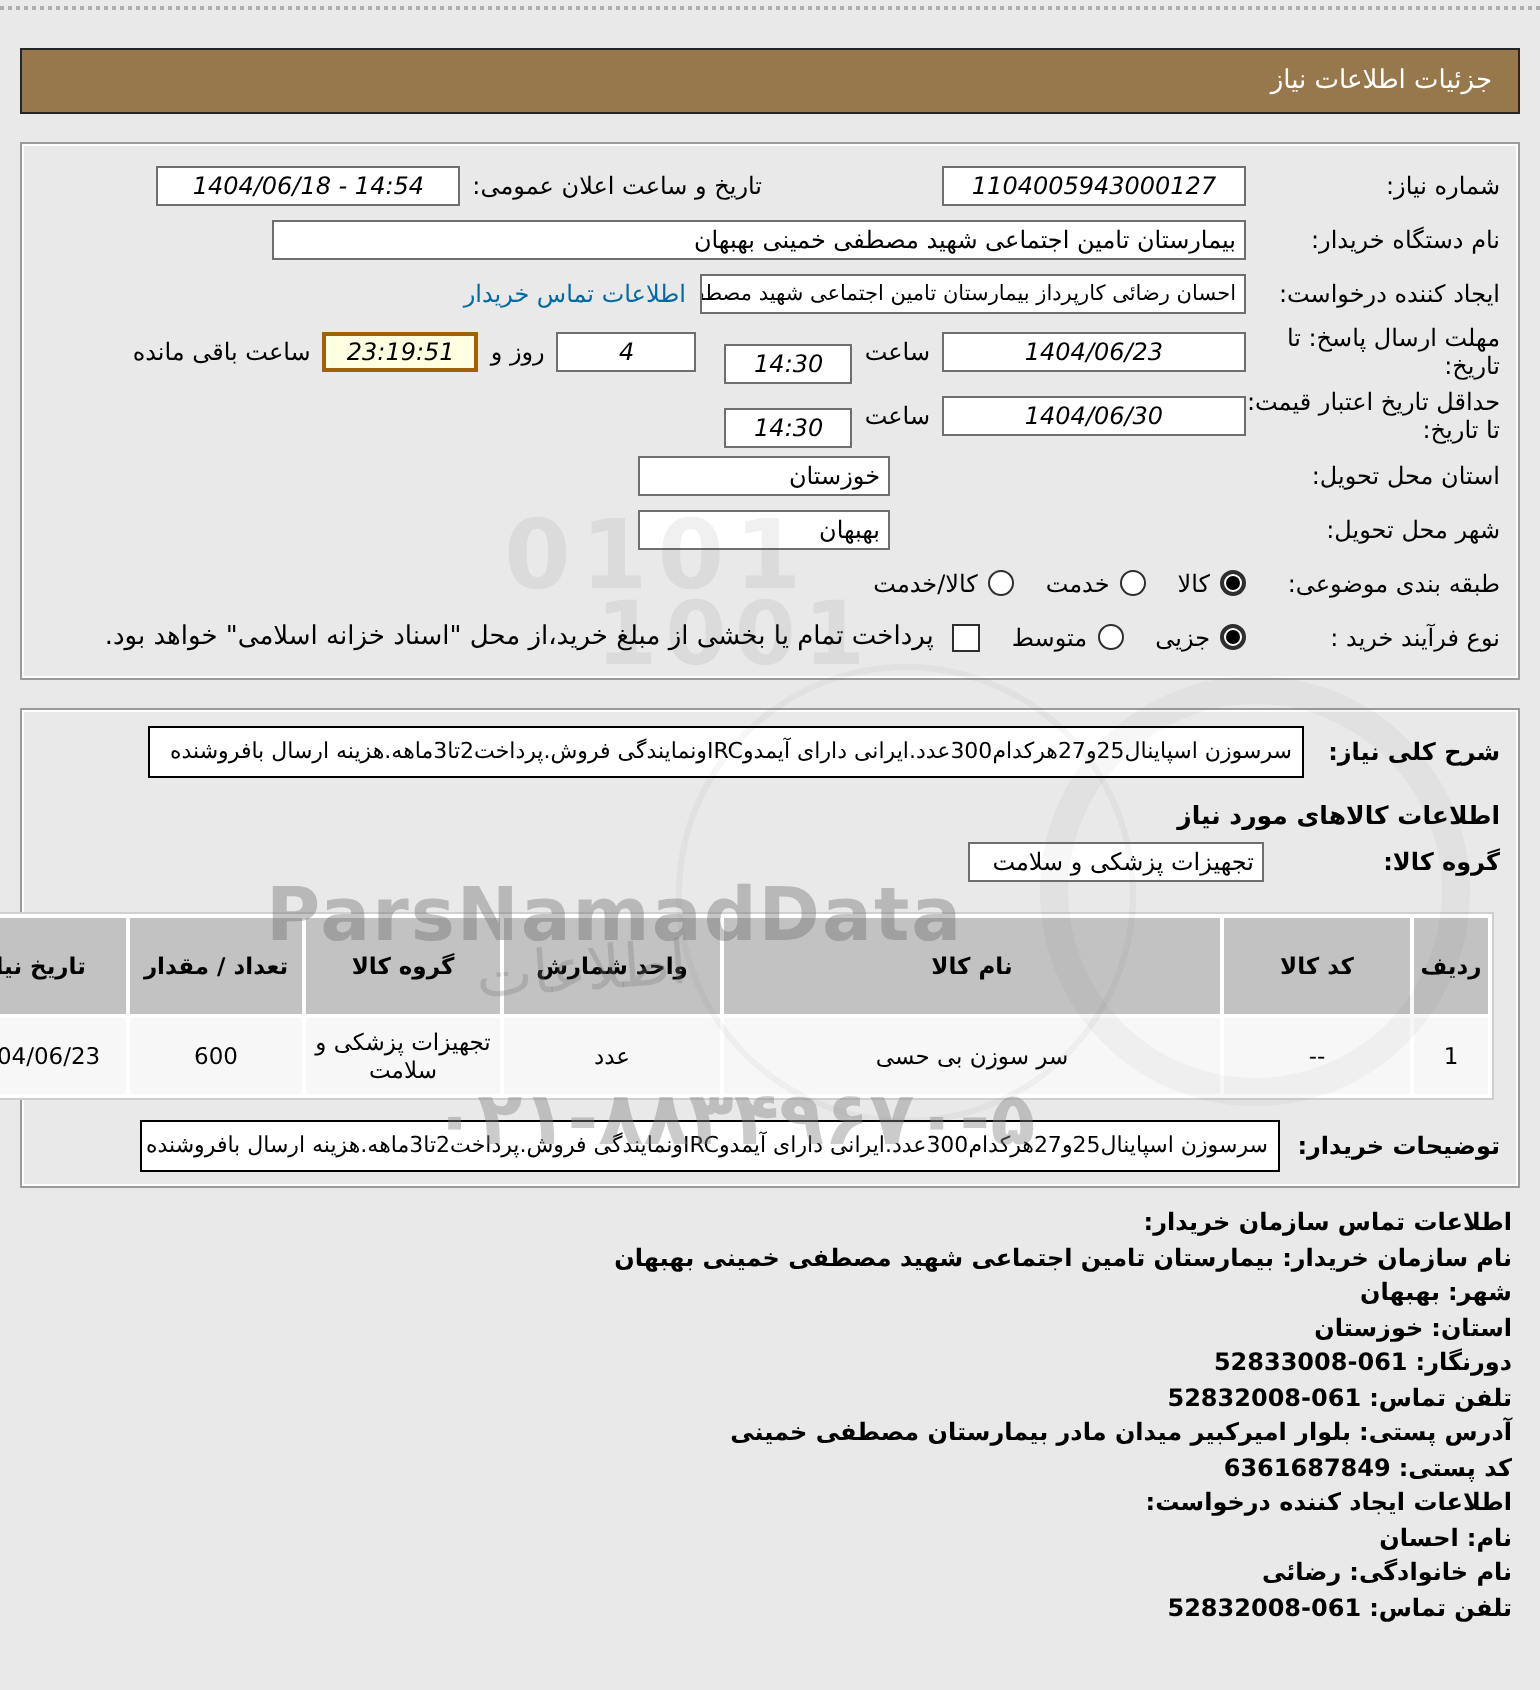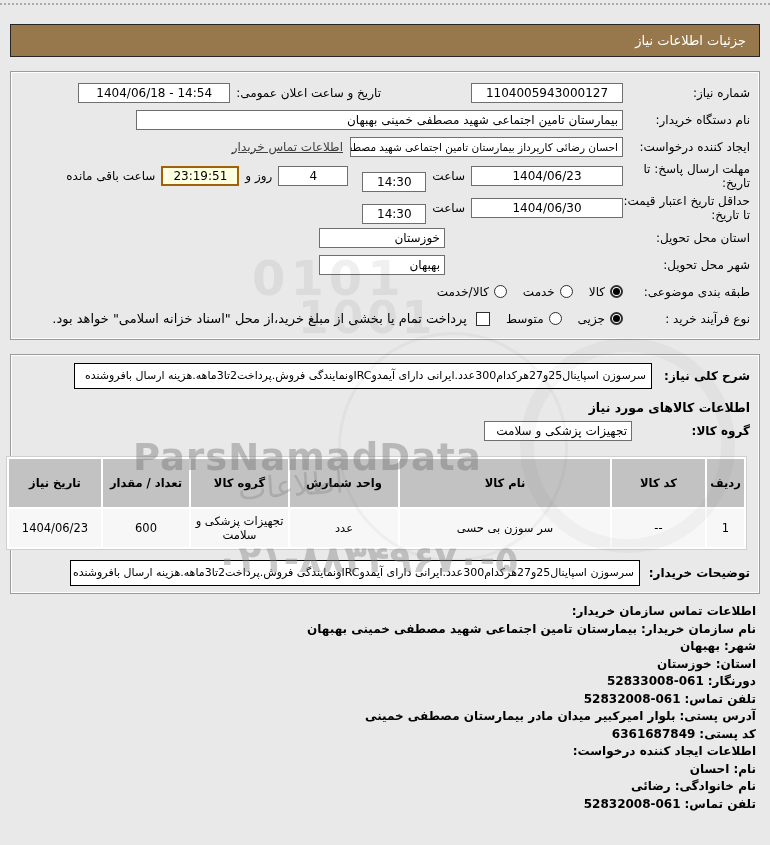--- a/index.html
+++ b/index.html
@@ -24,30 +24,30 @@
     padding:7px 5px; position:relative; z-index:1;
   }
   .frow { display:flex; align-items:center; min-height:27px; padding:0 4px; }
   .lbl  { flex:0 0 127px; font-size:12px; }
   .lbl2 { font-weight:bold; font-size:12px; flex:0 0 auto; }
   .field {
     background:#FFFFFF; border:1px solid #6F6F6F; height:20px;
     display:flex; align-items:center; padding:0 4px; font-size:12px;
     overflow:hidden; white-space:nowrap;
   }
-  .center { justify-content:center; }
+  .center { justify-content:center;font-style:italic; }
   .ltr { direction:ltr; }
   .w150 { width:152px; } .w64 { width:64px;margin-top:12px; } .w70 { width:70px; }
   .w76 { width:78px; } .w124 { width:126px; } .w146 { width:148px; }
   .w273 { width:273px; font-size:10.5px; } .w487 { width:487px; }
   .sp90 { width:90px; flex:0 0 auto; } .sp14 { width:14px; flex:0 0 auto; }
   .sp180 { width:178px; flex:0 0 auto; } .sp48 { width:46px; flex:0 0 auto; }
   .mh6 { margin:0 6px; }
   .countdown { background:#FFFFE1; border:2px solid #a16207; }
-  .link { color:#404040; margin-right:7px; cursor:pointer; white-space:nowrap;text-decoration:underline; }
+  .link { color:#0369a1; margin-right:7px; cursor:pointer; white-space:nowrap; }
 
   .radio {
     width:13px; height:13px; border:1px solid #2E2E2E; border-radius:50%;
     background:#FFFFFF; display:inline-flex; align-items:center; justify-content:center;
     margin-left:5px; flex:0 0 auto;
   }
   .radio.sel::after { content:""; width:7px; height:7px; border-radius:50%; background:#000; }
   .radio.sel { border-width:2px; }
   .ropt { display:flex; align-items:center; margin-left:16px; }
   .checkbox {
@@ -70,21 +70,21 @@
     table-layout:fixed;
   }
   .gtable th {
     background:#C2C2C2; font-size:11.5px; font-weight:bold; height:25px;
     padding:17px 3px; text-align:center;
   }
   .gtable td {
     background:#F7F7F7; font-size:11.5px; text-align:center;
     height:38px; padding:2px 3px; line-height:14px;
   }
-  .c0{width:37px}.c1{width:93px}.c2{width:210px}.c3{width:108px}.c4{width:97px}.c5{width:86px}.c6{width:92px}
+  .c0{width:37px}.c1{width:93px}.c2{width:248px}.c3{width:108px}.c4{width:97px}.c5{width:86px}.c6{width:92px}
 
   .contact { margin:9px 14px 0; line-height:17.5px; font-size:12px; position:relative; z-index:1;font-weight:bold; }
   .cline b { margin-left:4px; }
   .num { direction:ltr; unicode-bidi:embed; }
 
   
   .wm { position:absolute; pointer-events:none; z-index:5; }
   .wm-digits1 { left:252px; top:250px; font-size:48px; font-weight:bold;
     color:rgba(70,70,70,0.08); letter-spacing:5px; direction:ltr; }
   .wm-digits2 { left:298px; top:292px; font-size:44px; font-weight:bold;

